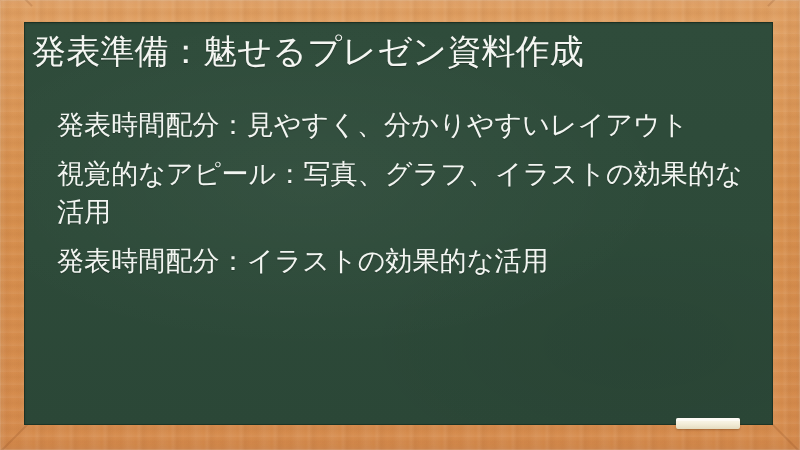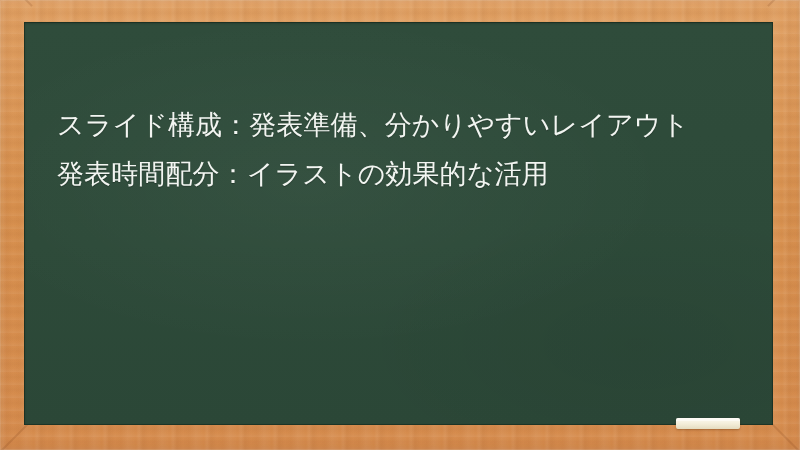--- a/index.html
+++ b/index.html
@@ -151,23 +151,25 @@
 
   <div class="frame-bevel"></div>
   <div class="miter tl"></div>
   <div class="miter tr"></div>
   <div class="miter bl"></div>
   <div class="miter br"></div>
 
   <div id="chalkboard">
     <div id="board-content">
 
+      <div id="slide-title">発表準備：魅せるプレゼン資料作成</div>
 
       <ul id="bullet-list">
-        <li class="bullet-item">スライド構成：発表準備、分かりやすいレイアウト</li>
+        <li class="bullet-item">発表時間配分：見やすく、分かりやすいレイアウト</li>
+        <li class="bullet-item">視覚的なアピール：写真、グラフ、イラストの効果的な活用</li>
         <li class="bullet-item">発表時間配分：イラストの効果的な活用</li>
       </ul>
 
     </div>
   </div>
 
   <div id="chalk-stick"></div>
 
 </div>
 

